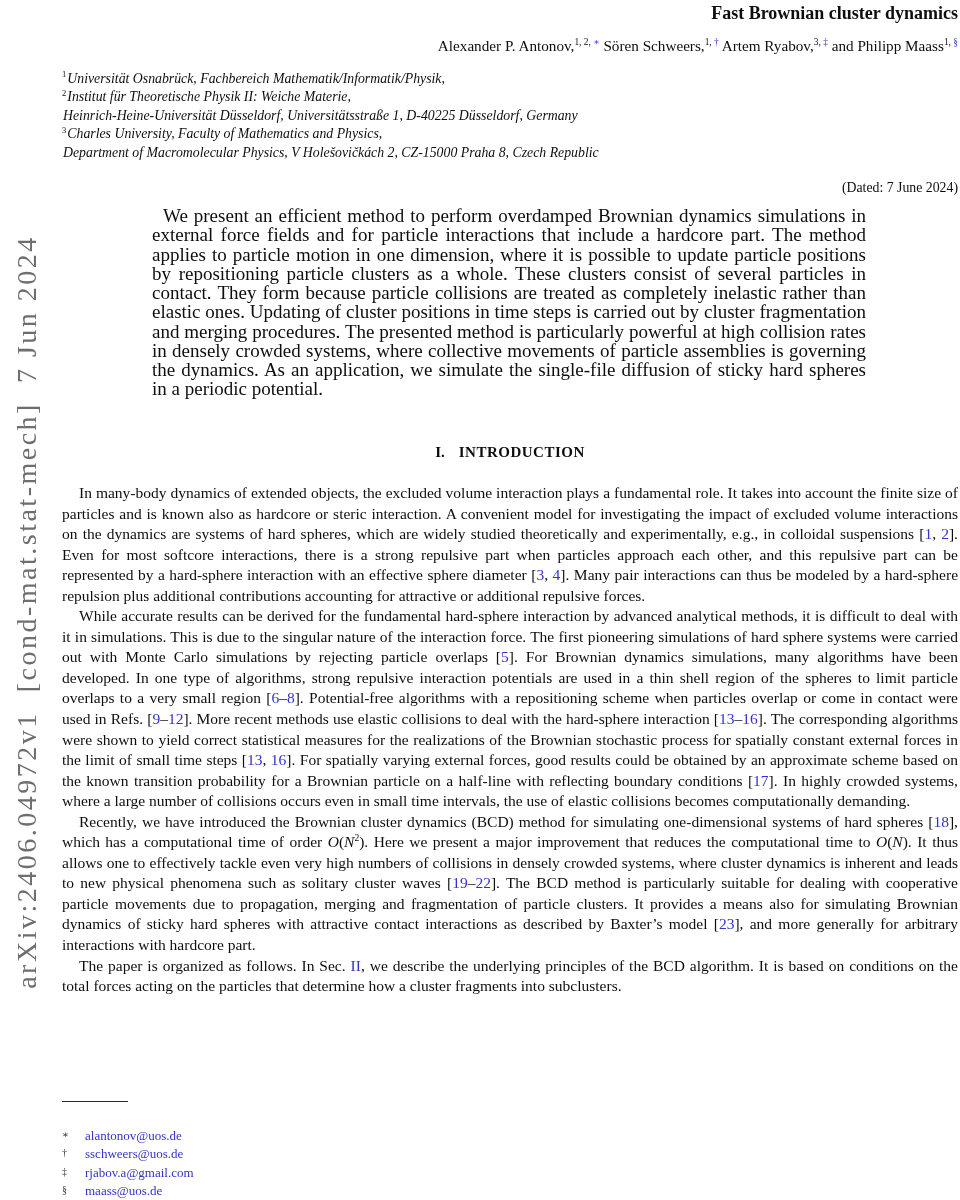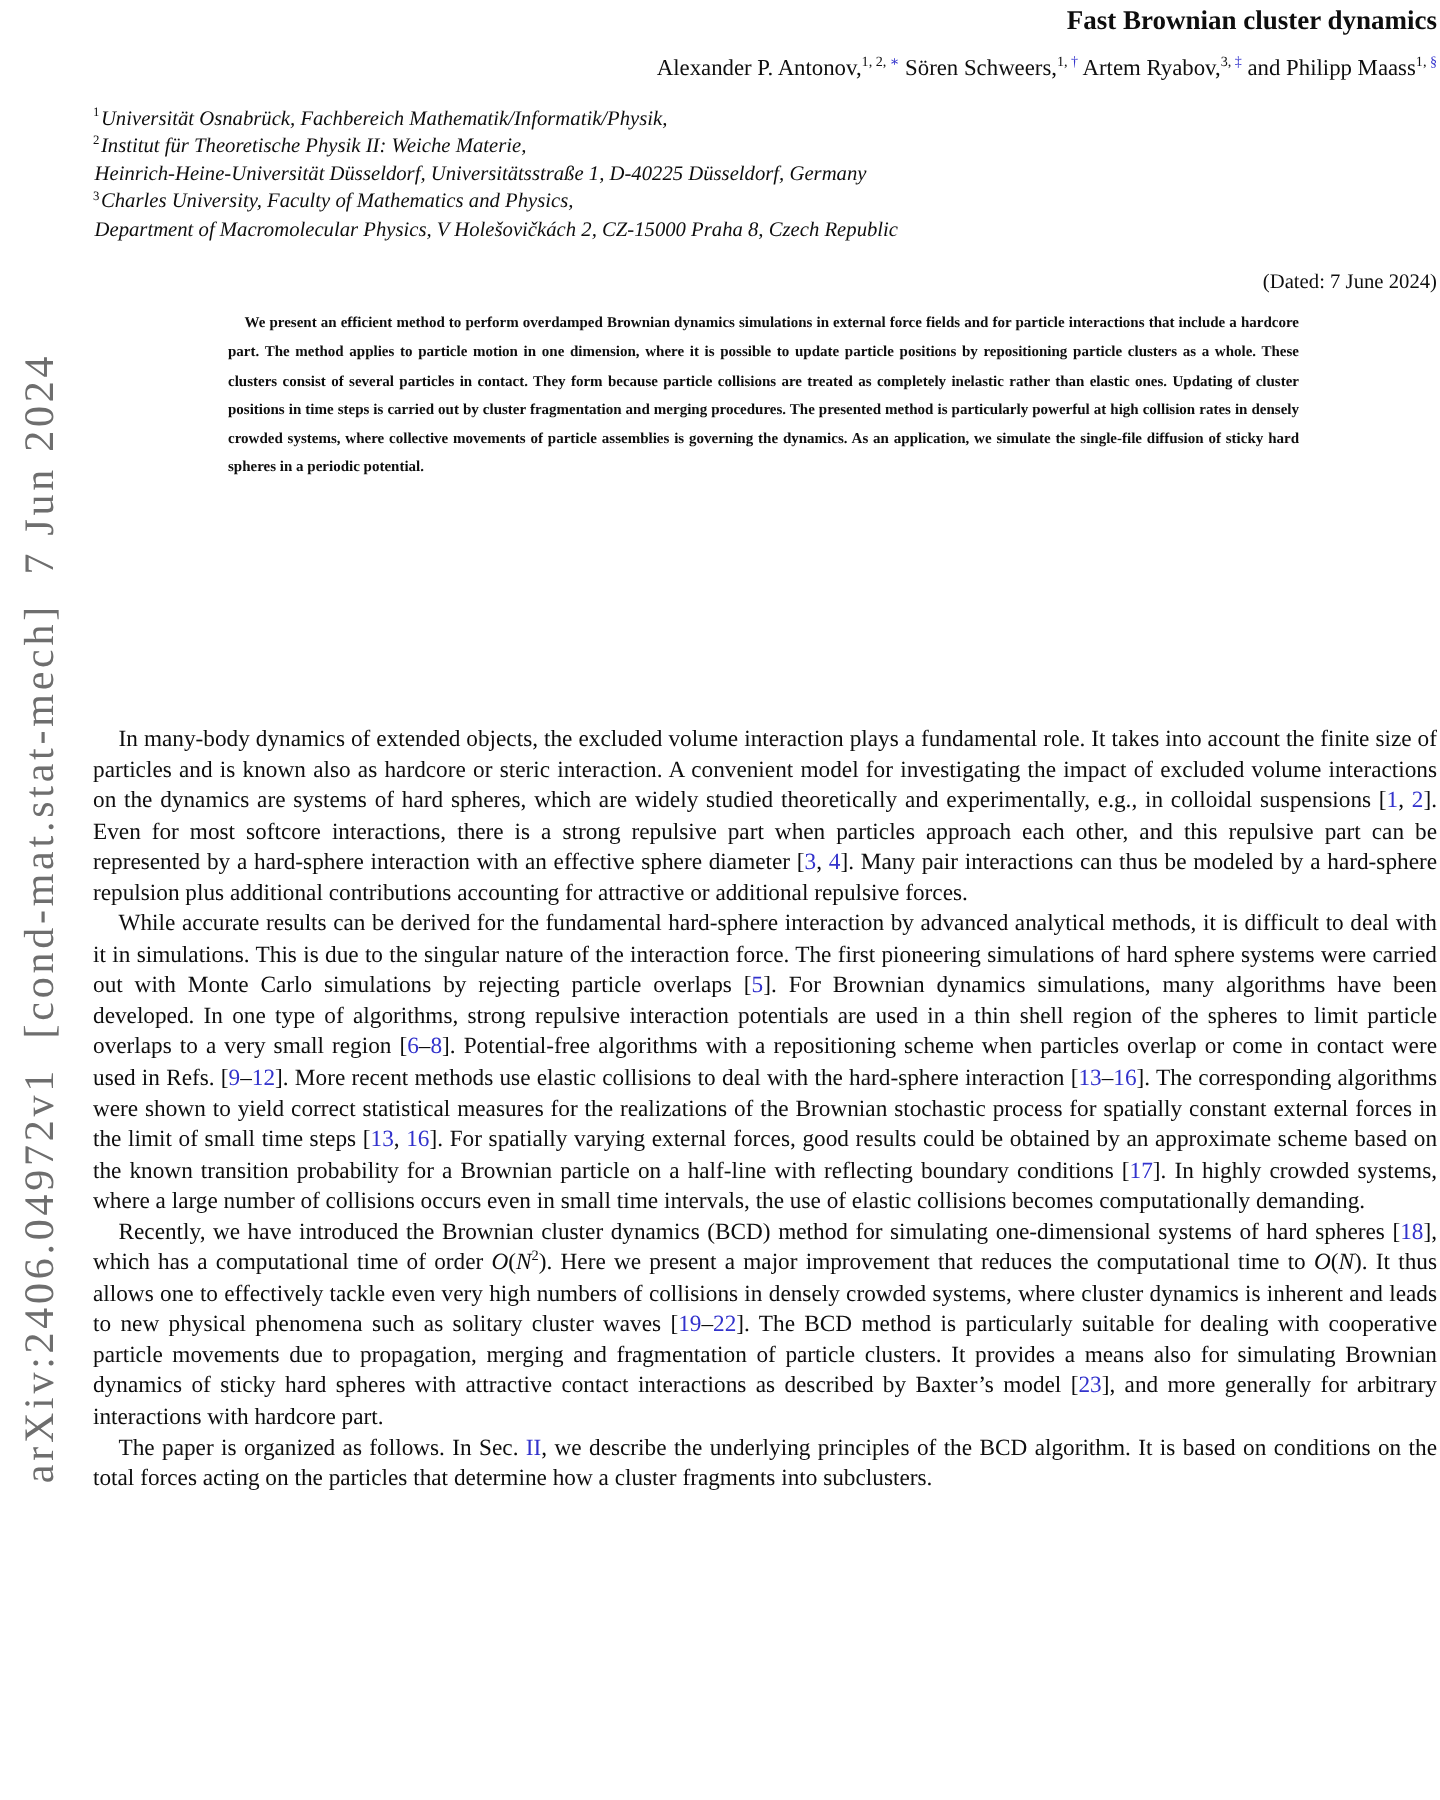--- a/index.html
+++ b/index.html
@@ -30,21 +30,21 @@
     position:absolute; top:70px; left:62px; width:896px;
     text-align:left; font-style:italic; font-size:13.8px; line-height:18.45px;
   }
   .affil-sup { margin-right:1px; font-style:normal; }
   .dated {
     position:absolute; top:180px; left:62px; width:896px;
     text-align:right; font-size:13.8px;
   }
   .abstract {
     position:absolute; top:206px; left:152px; width:714px;
-    font-size:10px; line-height:19.25px; text-align:justify; text-indent:11px;font-weight:bold;
+    font-size:19px; line-height:19.25px; text-align:justify; text-indent:11px;
   }
   .heading {
     position:absolute; top:444px; left:62px; width:896px;
     text-align:center; font-weight:700; font-size:15px;
   }
   .sec-num { margin-right:14px; }
   .sec-title { letter-spacing:0.5px; }
   .bodytext {
     position:absolute; top:483px; left:62px; width:896px;
     font-size:15.5px; line-height:20.55px; text-align:justify;
@@ -83,22 +83,35 @@
       <div class="affil-line"><sup class="affil-sup">2</sup><span class="affil-text">Institut für Theoretische Physik II: Weiche Materie,</span></div>
       <div class="affil-line"><sup class="affil-sup"></sup><span class="affil-text">Heinrich-Heine-Universität Düsseldorf, Universitätsstraße 1, D-40225 Düsseldorf, Germany</span></div>
       <div class="affil-line"><sup class="affil-sup">3</sup><span class="affil-text">Charles University, Faculty of Mathematics and Physics,</span></div>
       <div class="affil-line"><sup class="affil-sup"></sup><span class="affil-text">Department of Macromolecular Physics, V Holešovičkách 2, CZ-15000 Praha 8, Czech Republic</span></div>
     </div>
 
   <div class="dated">(Dated: 7 June 2024)</div>
 
   <div class="abstract">We present an efficient method to perform overdamped Brownian dynamics simulations in external force fields and for particle interactions that include a hardcore part. The method applies to particle motion in one dimension, where it is possible to update particle positions by repositioning particle clusters as a whole. These clusters consist of several particles in contact. They form because particle collisions are treated as completely inelastic rather than elastic ones. Updating of cluster positions in time steps is carried out by cluster fragmentation and merging procedures. The presented method is particularly powerful at high collision rates in densely crowded systems, where collective movements of particle assemblies is governing the dynamics. As an application, we simulate the single-file diffusion of sticky hard spheres in a periodic potential.</div>
 
+  <div class="heading">
+    <span class="sec-num">I.</span><span class="sec-title">INTRODUCTION</span>
+  </div>
 
   <div class="bodytext">
     <p><span>In many-body dynamics of extended objects, the excluded volume interaction plays a fundamental role. It takes into account the finite size of particles and is known also as hardcore or steric interaction. A convenient model for investigating the impact of excluded volume interactions on the dynamics are systems of hard spheres, which are widely studied theoretically and experimentally, e.g., in colloidal suspensions [</span><span class="sg-link">1</span><span>, </span><span class="sg-link">2</span><span>]. Even for most softcore interactions, there is a strong repulsive part when particles approach each other, and this repulsive part can be represented by a hard-sphere interaction with an effective sphere diameter [</span><span class="sg-link">3</span><span>, </span><span class="sg-link">4</span><span>]. Many pair interactions can thus be modeled by a hard-sphere repulsion plus additional contributions accounting for attractive or additional repulsive forces.</span></p>
     <p><span>While accurate results can be derived for the fundamental hard-sphere interaction by advanced analytical methods, it is difficult to deal with it in simulations. This is due to the singular nature of the interaction force. The first pioneering simulations of hard sphere systems were carried out with Monte Carlo simulations by rejecting particle overlaps [</span><span class="sg-link">5</span><span>]. For Brownian dynamics simulations, many algorithms have been developed. In one type of algorithms, strong repulsive interaction potentials are used in a thin shell region of the spheres to limit particle overlaps to a very small region [</span><span class="sg-link">6</span><span>–</span><span class="sg-link">8</span><span>]. Potential-free algorithms with a repositioning scheme when particles overlap or come in contact were used in Refs. [</span><span class="sg-link">9</span><span>–</span><span class="sg-link">12</span><span>]. More recent methods use elastic collisions to deal with the hard-sphere interaction [</span><span class="sg-link">13</span><span>–</span><span class="sg-link">16</span><span>]. The corresponding algorithms were shown to yield correct statistical measures for the realizations of the Brownian stochastic process for spatially constant external forces in the limit of small time steps [</span><span class="sg-link">13</span><span>, </span><span class="sg-link">16</span><span>]. For spatially varying external forces, good results could be obtained by an approximate scheme based on the known transition probability for a Brownian particle on a half-line with reflecting boundary conditions [</span><span class="sg-link">17</span><span>]. In highly crowded systems, where a large number of collisions occurs even in small time intervals, the use of elastic collisions becomes computationally demanding.</span></p>
     <p><span>Recently, we have introduced the Brownian cluster dynamics (BCD) method for simulating one-dimensional systems of hard spheres [</span><span class="sg-link">18</span><span>], which has a computational time of order </span><span class="sg-mathcal">O</span><span>(</span><span class="sg-i">N</span><sup class="sg-sup">2</sup><span>). Here we present a major improvement that reduces the computational time to </span><span class="sg-mathcal">O</span><span>(</span><span class="sg-i">N</span><span>). It thus allows one to effectively tackle even very high numbers of collisions in densely crowded systems, where cluster dynamics is inherent and leads to new physical phenomena such as solitary cluster waves [</span><span class="sg-link">19</span><span>–</span><span class="sg-link">22</span><span>]. The BCD method is particularly suitable for dealing with cooperative particle movements due to propagation, merging and fragmentation of particle clusters. It provides a means also for simulating Brownian dynamics of sticky hard spheres with attractive contact interactions as described by Baxter’s model [</span><span class="sg-link">23</span><span>], and more generally for arbitrary interactions with hardcore part.</span></p>
     <p><span>The paper is organized as follows. In Sec. </span><span class="sg-link">II</span><span>, we describe the underlying principles of the BCD algorithm. It is based on conditions on the total forces acting on the particles that determine how a cluster fragments into subclusters.</span></p>
   </div>
 
+  <div class="footnotes">
+    <div class="footrule"></div>
+    <div>
+
+    <div class="foot-line"><span class="foot-sym">∗</span><a class="foot-email">alantonov@uos.de</a></div>
+        <div class="foot-line"><span class="foot-sym">†</span><a class="foot-email">sschweers@uos.de</a></div>
+        <div class="foot-line"><span class="foot-sym">‡</span><a class="foot-email">rjabov.a@gmail.com</a></div>
+        <div class="foot-line"><span class="foot-sym">§</span><a class="foot-email">maass@uos.de</a></div>
+      </div>
+  </div>
 
 </div>
 
 </body></html>

